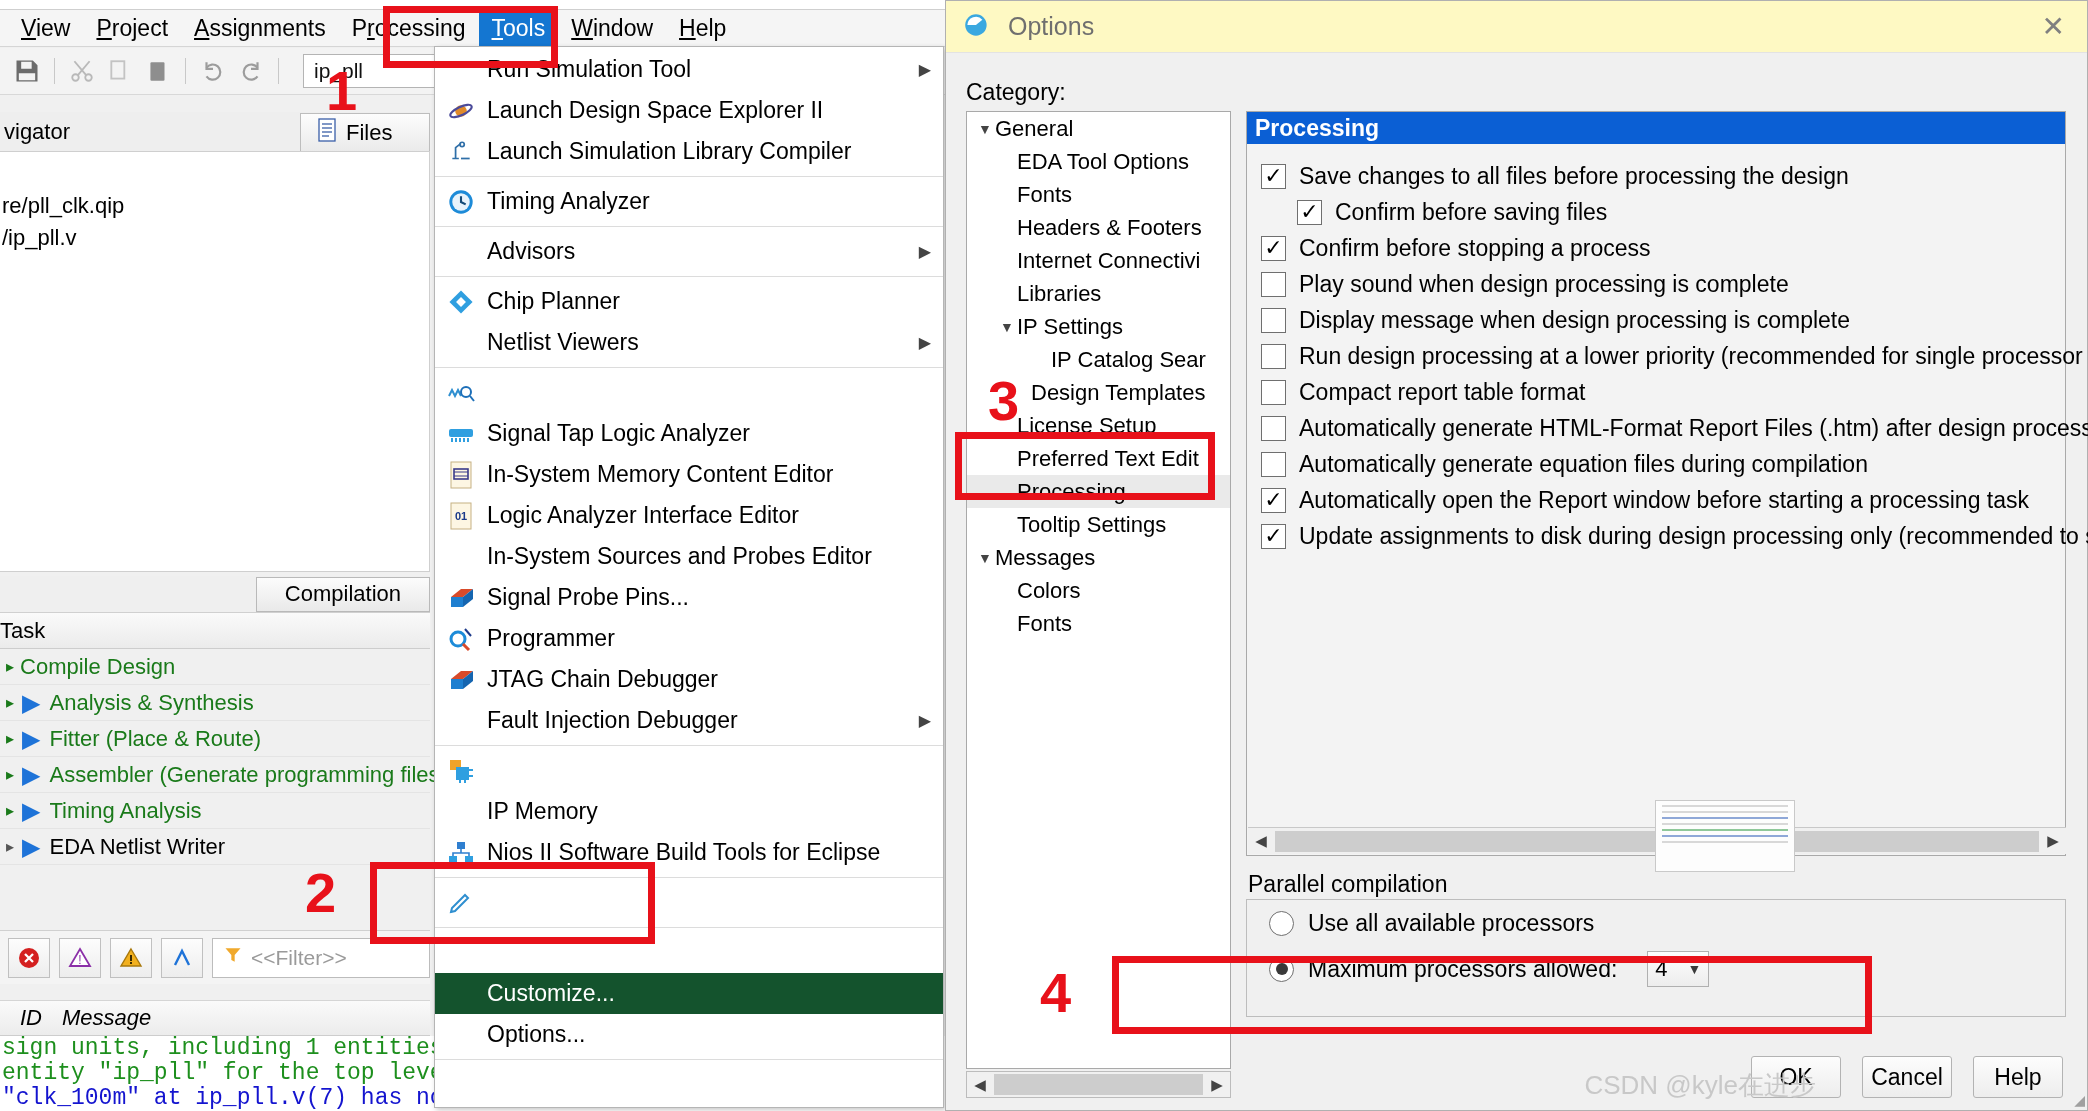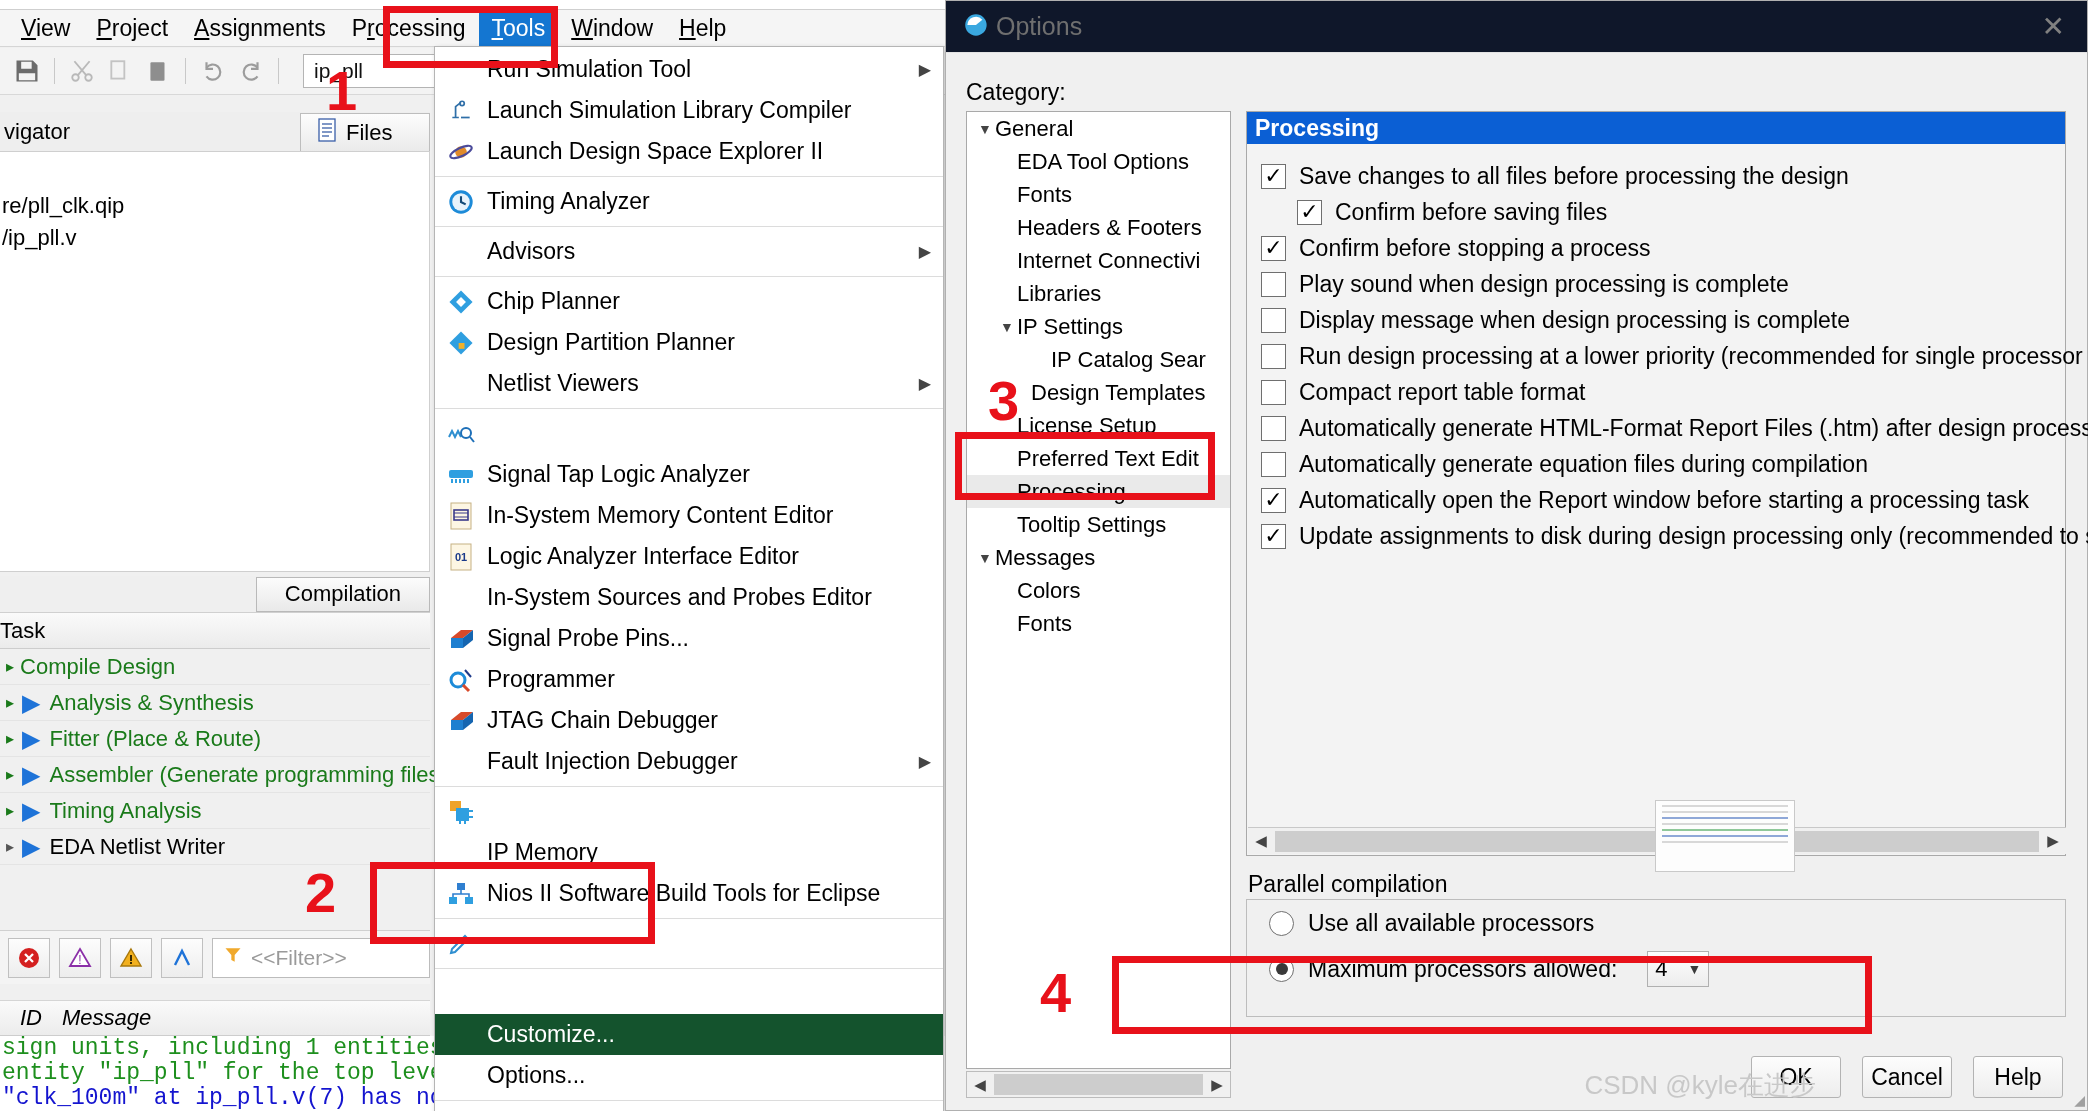--- a/index.html
+++ b/index.html
@@ -136,22 +136,22 @@
   .menu .sub { position: absolute; right: 12px; font-size: 16px; color: #444; }
   .menu .divider { height: 1px; background: #dcdcdc; margin: 4px 0; }
 
   
   .dialog {
     position: absolute; left: 945px; top: 0; width: 1143px; height: 1111px;
     background: #f0f0f0; border: 1px solid #b0b0b0;
     z-index: 60;
   }
   .dlg-title {
-    height: 52px; background: #0f172a; display: flex; align-items: center;
-    padding-left: 16px; gap: 4px; border-bottom: 1px solid #e3e3e3;
+    height: 52px; background: #fef9c3; display: flex; align-items: center;
+    padding-left: 16px; gap: 16px; border-bottom: 1px solid #e3e3e3;
   }
   .dlg-title .t { font-size: 25px; color: #6f6f6f; }
   .dlg-close { margin-left: auto; margin-right: 22px; font-size: 28px; color: #808080; }
 
   .cat-label { position: absolute; left: 20px; top: 78px; font-size: 23px; color: #000; }
   .cat-tree {
     position: absolute; left: 20px; top: 110px; width: 265px; height: 958px;
     background: #ffffff; border: 1px solid #a9a9a9; overflow: hidden;
   }
   .tnode {
@@ -408,37 +408,37 @@
 
   <div class="menu">
 
     <div class="row">
       <span class="ico"></span>
       <span class="lbl">Run Simulation Tool</span>
       <span class="sub">▶</span>
     </div>
     <div class="row">
       <span class="ico">
+        <svg width="28" height="28" viewBox="0 0 24 24">
+            <ellipse cx="12" cy="12" rx="5" ry="5" fill="#e08a2a"></ellipse>
+            <ellipse cx="12" cy="12" rx="10" ry="3.5" fill="none" stroke="#4a4a9a" stroke-width="1.8" transform="rotate(-25 12 12)"></ellipse>
+          </svg>
+      </span>
+      <span class="lbl">Launch Design Space Explorer II</span>
+    </div>
+    <div class="row">
+      <span class="ico">
         <svg width="26" height="26" viewBox="0 0 24 24" fill="none" stroke="#2f6fa8" stroke-width="1.6">
             <path d="M4 18h6M7 18V8l5-4"></path>
             <circle cx="13" cy="5" r="2"></circle>
             <path d="M12 18h8"></path>
           </svg>
       </span>
       <span class="lbl">Launch Simulation Library Compiler</span>
     </div>
-    <div class="row">
-      <span class="ico">
-        <svg width="28" height="28" viewBox="0 0 24 24">
-            <ellipse cx="12" cy="12" rx="5" ry="5" fill="#e08a2a"></ellipse>
-            <ellipse cx="12" cy="12" rx="10" ry="3.5" fill="none" stroke="#4a4a9a" stroke-width="1.8" transform="rotate(-25 12 12)"></ellipse>
-          </svg>
-      </span>
-      <span class="lbl">Launch Design Space Explorer II</span>
-    </div>
 
     <div class="divider"></div>
 
     <div class="row">
       <span class="ico">
         <svg width="28" height="28" viewBox="0 0 24 24">
             <circle cx="12" cy="12" r="10" fill="#1d8bd8"></circle>
             <circle cx="12" cy="12" r="7.5" fill="#e8f3fb"></circle>
             <path d="M12 7v5l4 2" stroke="#144a77" stroke-width="1.8" fill="none"></path>
           </svg>
@@ -457,29 +457,20 @@
     <div class="divider"></div>
 
     <div class="row">
       <span class="ico">
         <svg width="28" height="28" viewBox="0 0 24 24">
             <rect x="5" y="5" width="14" height="14" fill="#2f9fe0" transform="rotate(45 12 12)"></rect>
             <rect x="9" y="9" width="6" height="6" fill="#ffffff" transform="rotate(45 12 12)"></rect>
           </svg>
       </span>
       <span class="lbl">Chip Planner</span>
-    </div>
-    <div class="row">
-      <span class="ico">
-        <svg width="28" height="28" viewBox="0 0 24 24">
-            <rect x="5" y="5" width="14" height="14" fill="#2f9fe0" transform="rotate(45 12 12)"></rect>
-            <rect x="10" y="12" width="5" height="5" fill="#f0b12a"></rect>
-          </svg>
-      </span>
-      <span class="lbl">Design Partition Planner</span>
     </div>
     <div class="row">
       <span class="ico"></span>
       <span class="lbl">Netlist Viewers</span>
       <span class="sub">▶</span>
     </div>
 
     <div class="divider"></div>
 
     <div class="row">

